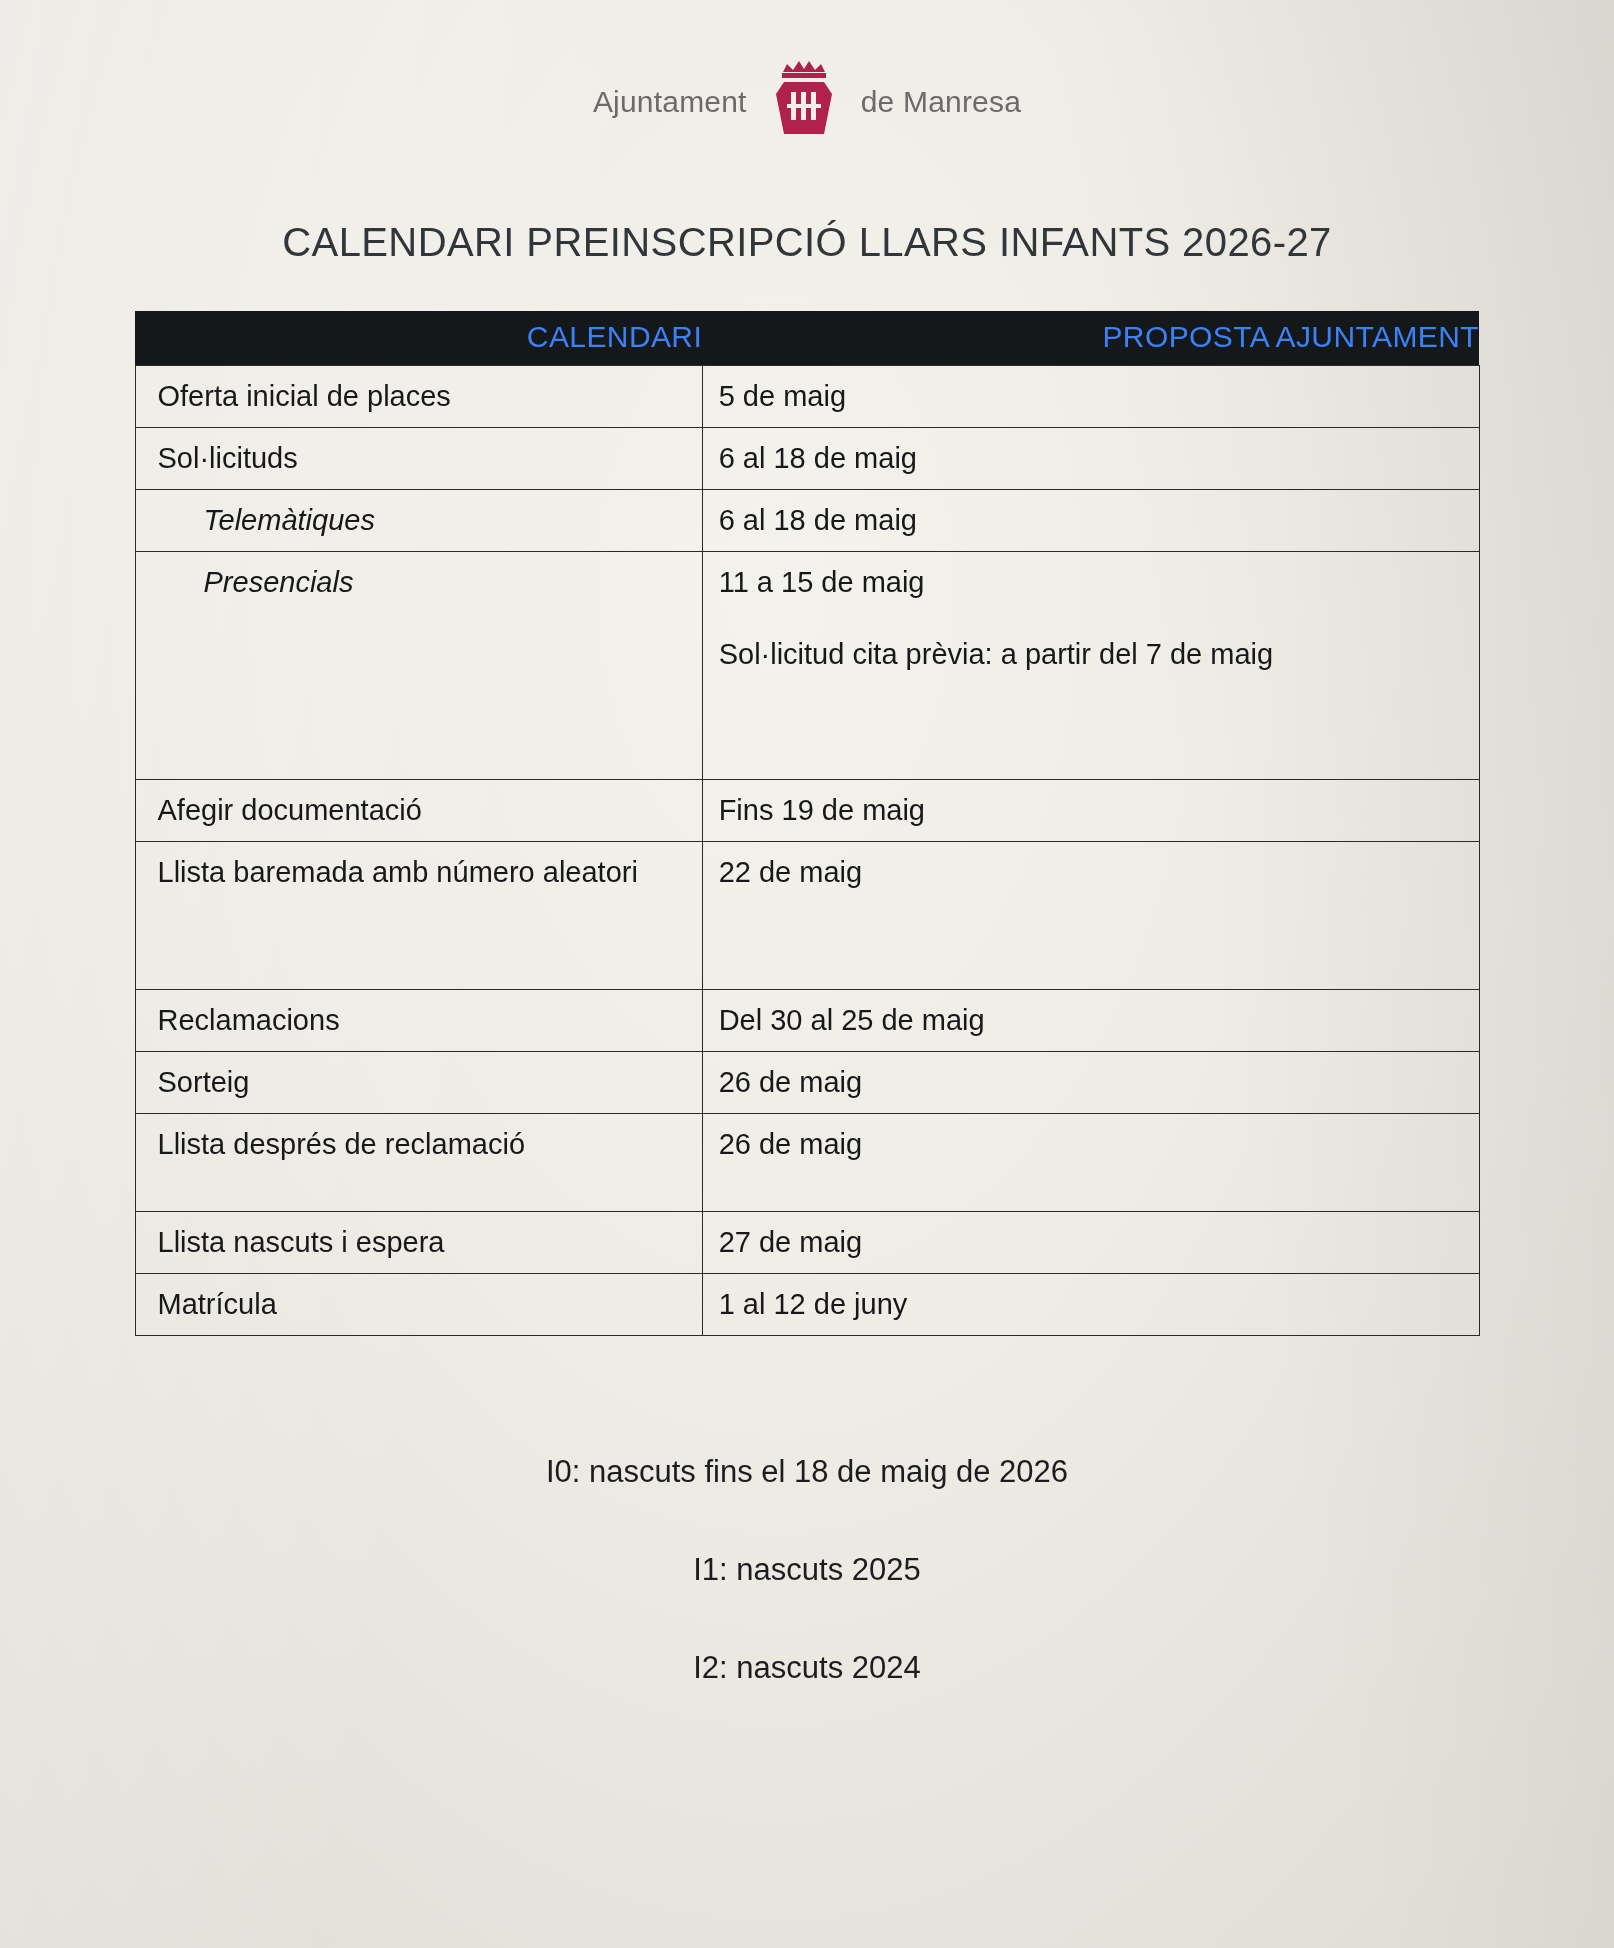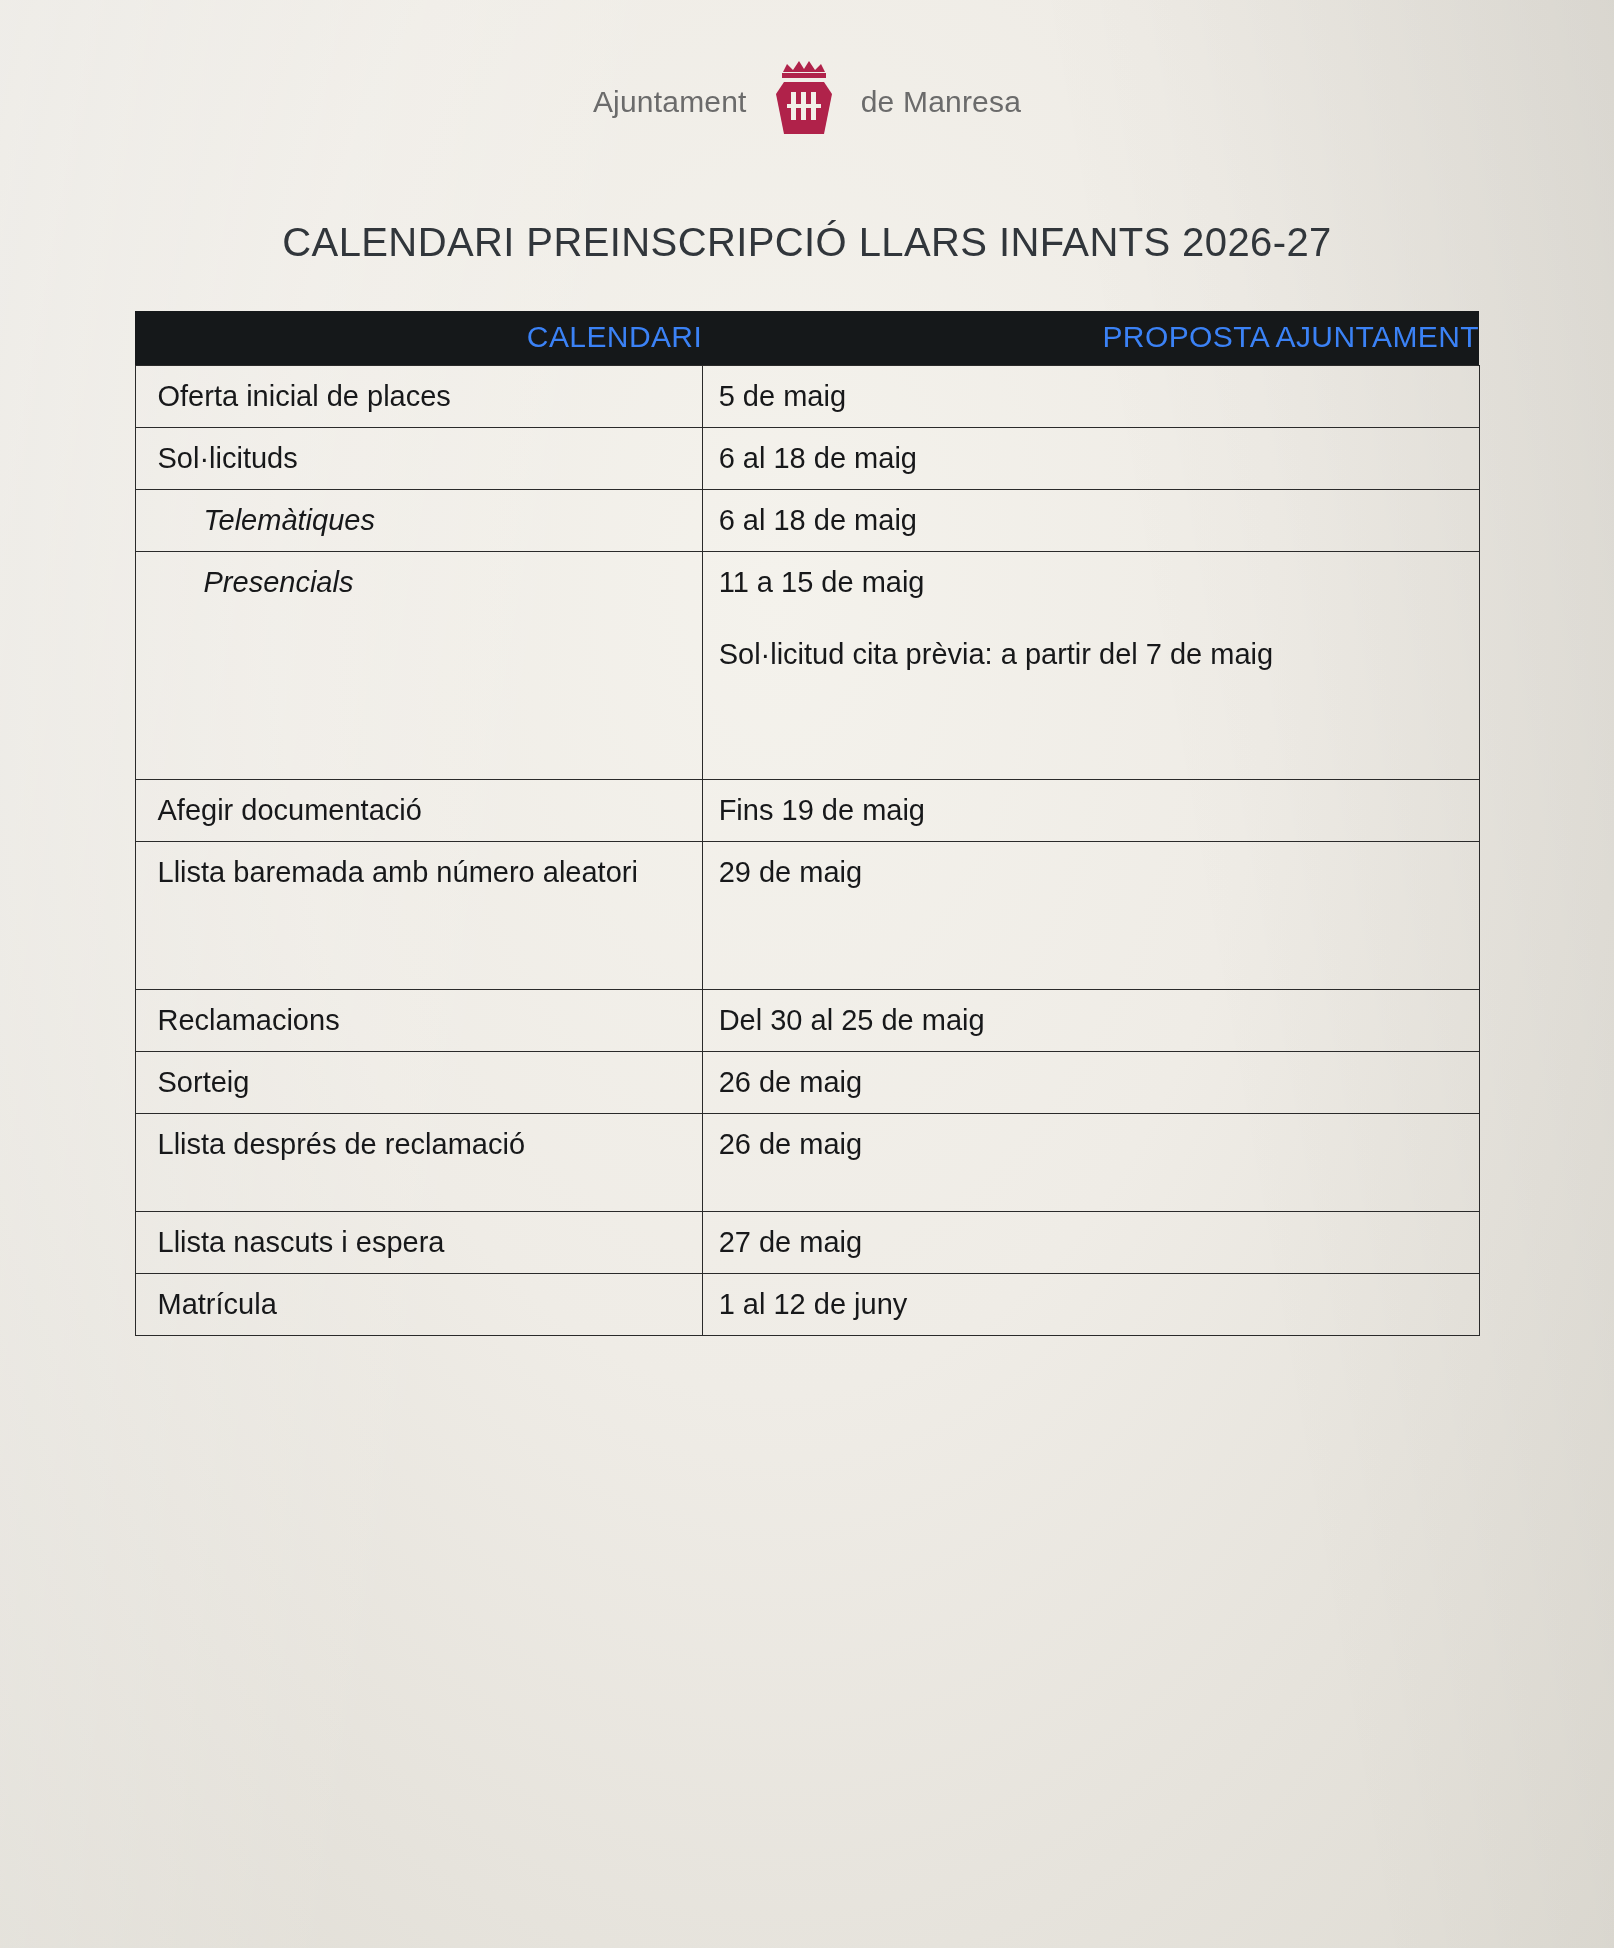--- a/index.html
+++ b/index.html
@@ -186,21 +186,21 @@
             <span class="blank-line"></span>
             <span>Sol·licitud cita prèvia: a partir del 7 de maig</span>
           </td>
         </tr>
         <tr>
           <td>Afegir documentació</td>
           <td class="c2">Fins 19 de maig</td>
         </tr>
         <tr class="tall-2">
           <td>Llista baremada amb número aleatori</td>
-          <td class="c2">29 de maig</td>
+          <td class="c2">22 de maig</td>
         </tr>
         <tr>
           <td>Reclamacions</td>
           <td class="c2">Del 30 al 25 de maig</td>
         </tr>
         <tr>
           <td>Sorteig</td>
           <td class="c2">26 de maig</td>
         </tr>
         <tr class="tall-3">
@@ -212,14 +212,19 @@
           <td class="c2">27 de maig</td>
         </tr>
         <tr>
           <td>Matrícula</td>
           <td class="c2">1 al 12 de juny</td>
         </tr>
       </tbody>
     </table>
   </div>
 
+  <div class="notes">
+    <p>I0: nascuts fins el 18 de maig de 2026</p>
+    <p>I1: nascuts 2025</p>
+    <p>I2: nascuts 2024</p>
+  </div>
 
 </div>
 
 </body></html>

